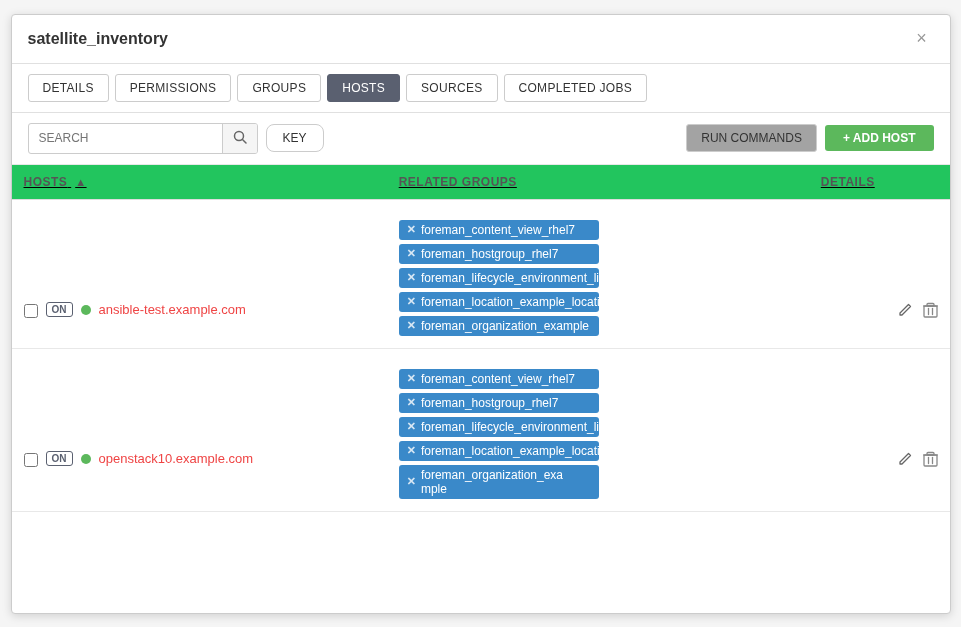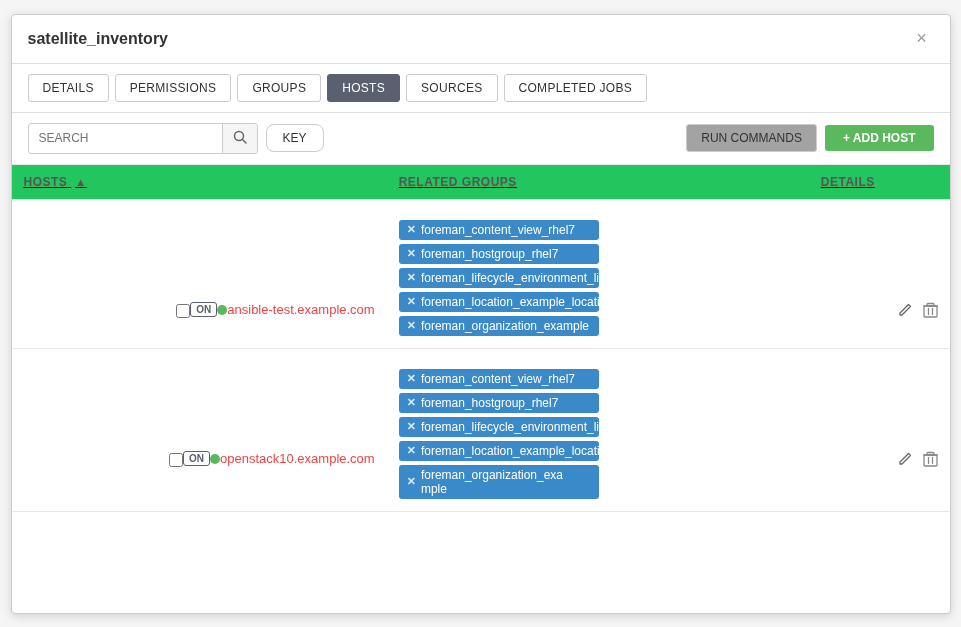--- a/index.html
+++ b/index.html
@@ -165,22 +165,22 @@
       border-bottom: 1px solid #e8e8e8;
       vertical-align: top;
     }
 
     .host-row td {
       padding: 12px;
     }
     .host-cell {
       display: flex;
       align-items: flex-start;
+      gap: 8px;
       padding-top: 90px;
-      justify-content: flex-end;
     }
     .checkbox {
       width: 14px;
       height: 14px;
       cursor: pointer;
       margin-top: 2px;
     }
     .on-badge {
       border: 1px solid #5a6070;
       border-radius: 3px;

